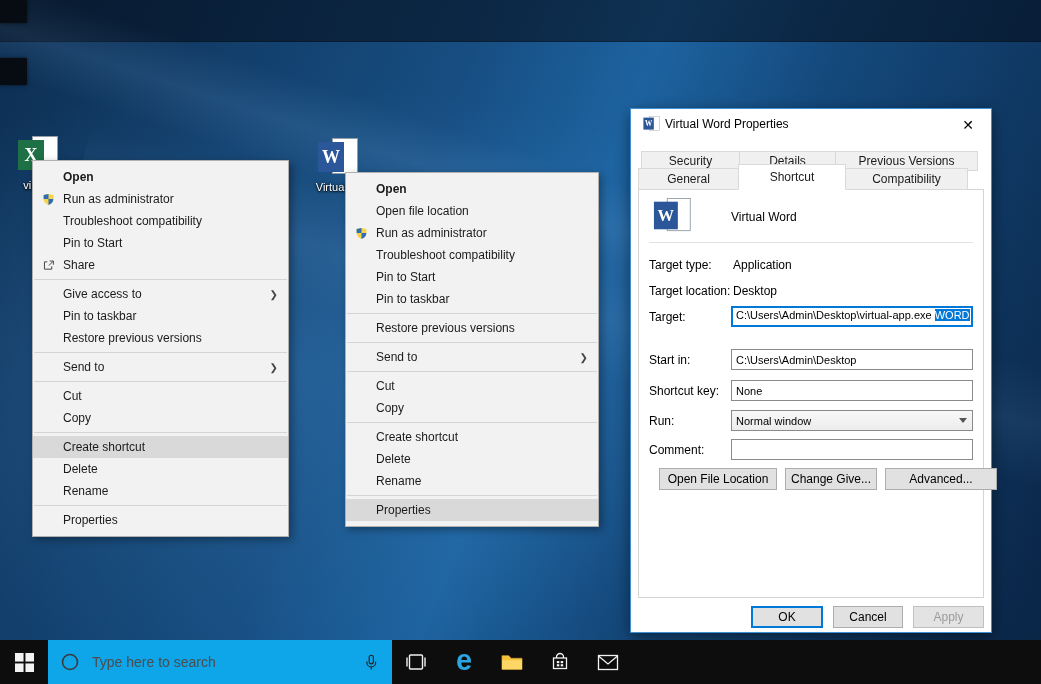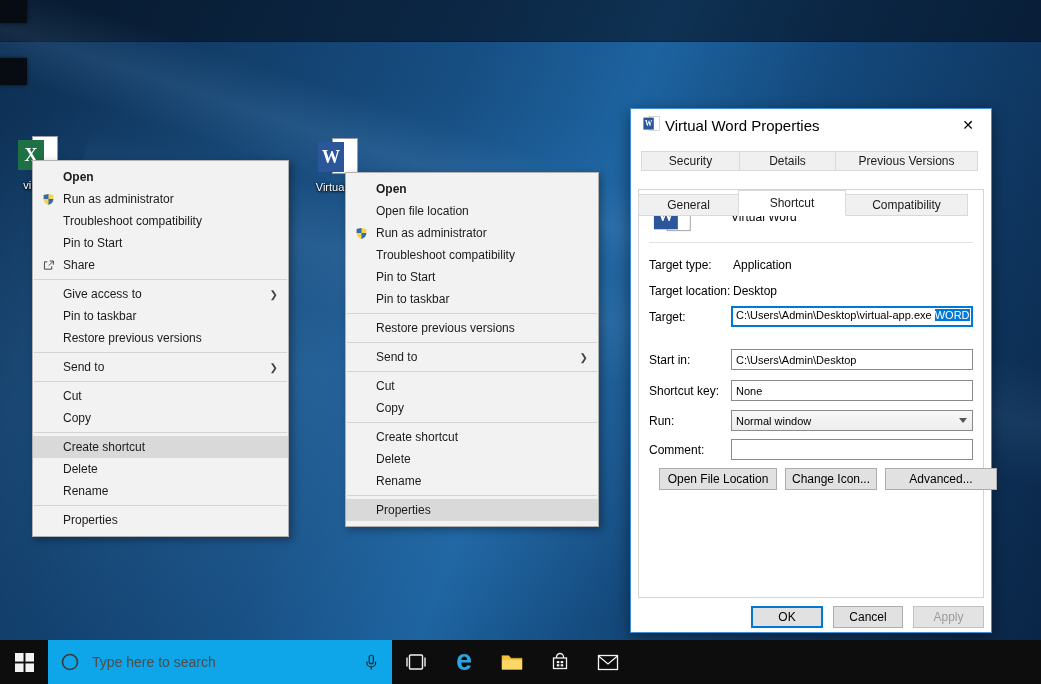--- a/index.html
+++ b/index.html
@@ -52,28 +52,28 @@
   .menu-gutter{width:30px;min-width:30px;display:flex;align-items:center;justify-content:center;}
   .menu-label{white-space:nowrap;}
   .menu-arrow{position:absolute;right:10px;font-size:10px;color:#444;}
   .menu-sep{height:1px;background:#d4d4d4;margin:3px 1px;}
 
   
   .dialog{position:absolute;left:630px;top:108px;width:362px;height:525px;z-index:15;
     background:#fff;border:1px solid #3f8fd2;box-shadow:0 4px 14px rgba(0,0,0,0.45);
     box-sizing:border-box;font-size:12px;color:#000;}
   .dlg-titlebar{position:absolute;left:0;top:0;right:0;height:30px;background:#fff;}
-  .dlg-title{position:absolute;left:34px;top:8px;font-size:15px;color:#000;white-space:nowrap;}
+  .dlg-title{position:absolute;left:34px;top:8px;font-size:12px;color:#000;white-space:nowrap;}
   .dlg-title-icon{position:absolute;left:12px;top:7px;width:17px;height:16px;}
   .dlg-title-icon .icon-art{transform:scale(0.4);transform-origin:0 0;}
   .dlg-close{position:absolute;right:10px;top:6px;width:26px;height:20px;border:none;background:transparent;
     font-size:14px;line-height:20px;text-align:center;color:#000;cursor:default;padding:0;}
   .tabs-row{position:absolute;display:flex;}
   #tabs-back{top:42px;left:10px;height:20px;z-index:2;}
-  #tabs-front{top:59px;left:7px;height:22px;z-index:4;margin-top:26px;}
+  #tabs-front{top:59px;left:7px;height:22px;z-index:4;}
   .tab{box-sizing:border-box;height:100%;background:#f0f0f0;border:1px solid #d9d9d9;
     margin-right:-1px;display:flex;align-items:center;justify-content:center;
     font-size:12px;color:#1b1b1b;white-space:nowrap;}
   #tabs-back .tab:nth-child(1){width:99px;}
   #tabs-back .tab:nth-child(2){width:97px;}
   #tabs-back .tab:nth-child(3){width:143px;}
   #tabs-front .tab:nth-child(1){width:101px;}
   #tabs-front .tab:nth-child(2){width:108px;}
   #tabs-front .tab:nth-child(3){width:123px;}
   .tab.active{background:#fff;height:26px;margin-top:-4px;border-bottom:1px solid #fff;
@@ -347,21 +347,21 @@
       <span class="f-label" style="top:224px">Run:</span>
       <div class="f-box combo" style="top:220px">
         <span>Normal window</span>
         <span class="combo-arrow"></span>
       </div>
 
       <span class="f-label" style="top:253px">Comment:</span>
       <input class="f-box" style="top: 249px;" value="">
 
       <button class="btn" id="btn-ofl">Open File Location</button>
-      <button class="btn" id="btn-ci">Change Icon...</button>
+      <button class="btn" id="btn-ci">Change Give...</button>
       <button class="btn" id="btn-adv">Advanced...</button>
     </div>
 
     <button class="btn" id="btn-ok">OK</button>
     <button class="btn" id="btn-cancel">Cancel</button>
     <button class="btn" id="btn-apply">Apply</button>
   </div>
 </div>
 
 <div class="taskbar">

